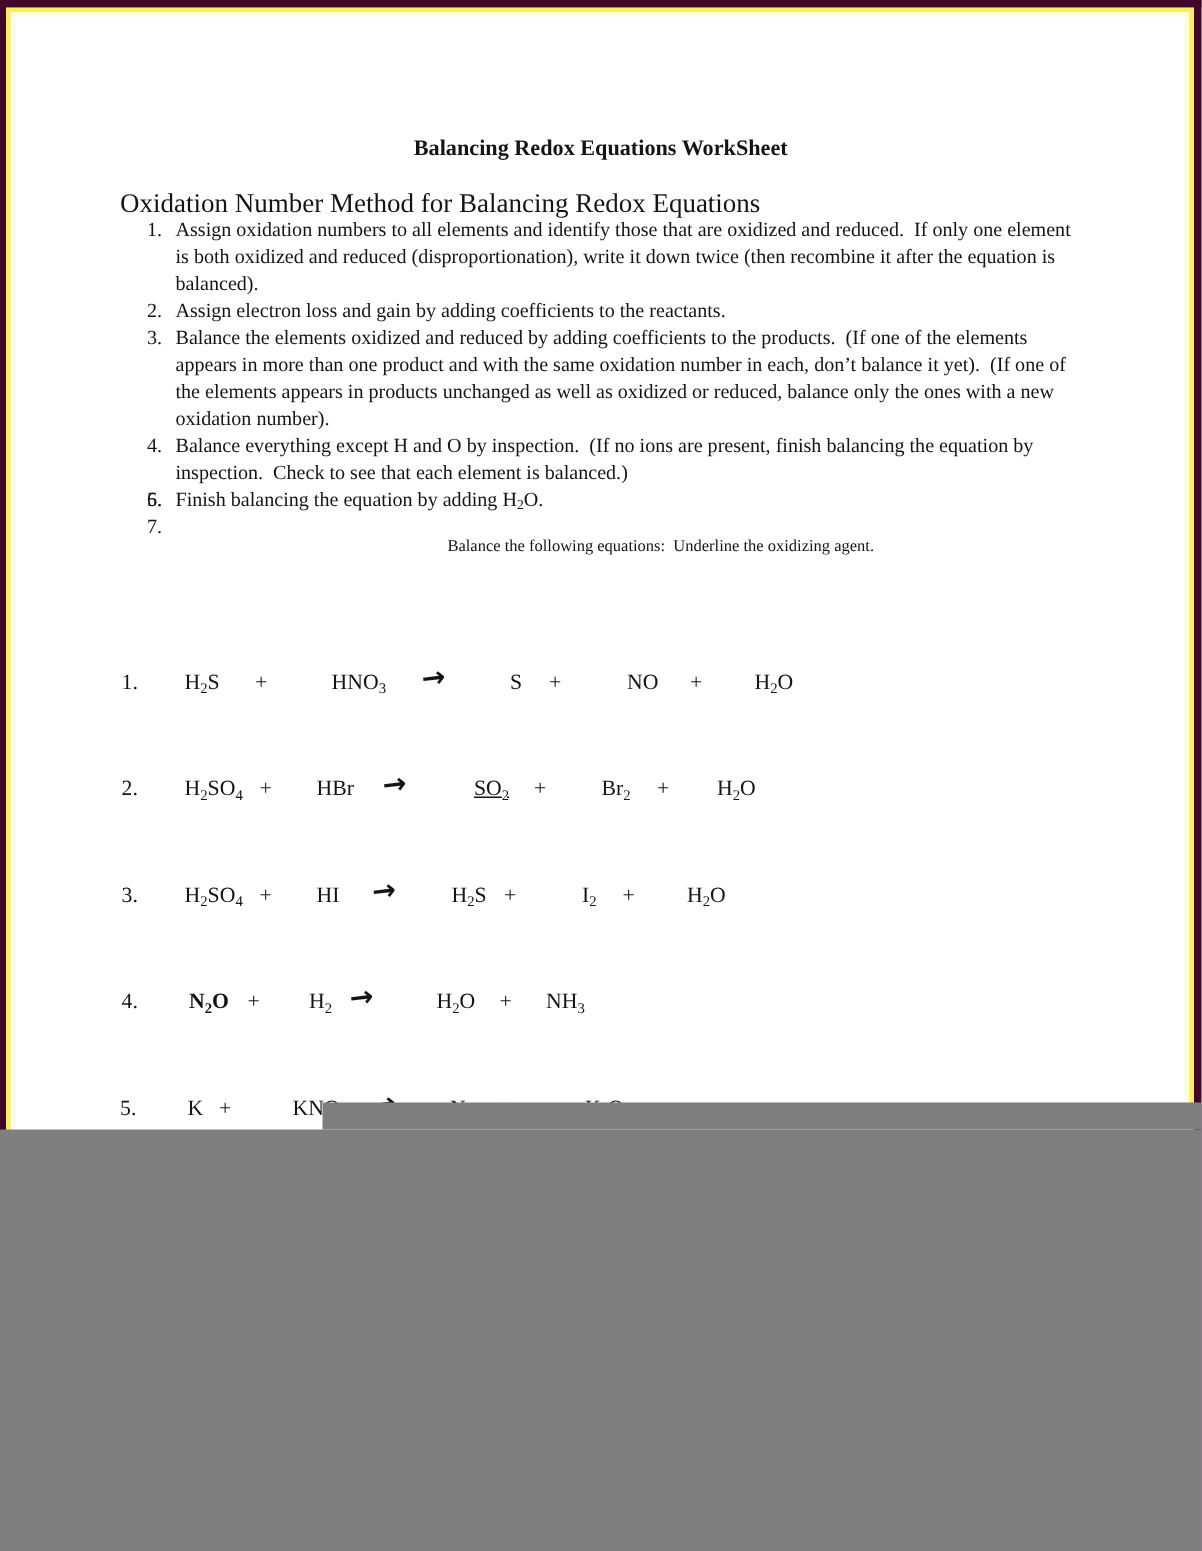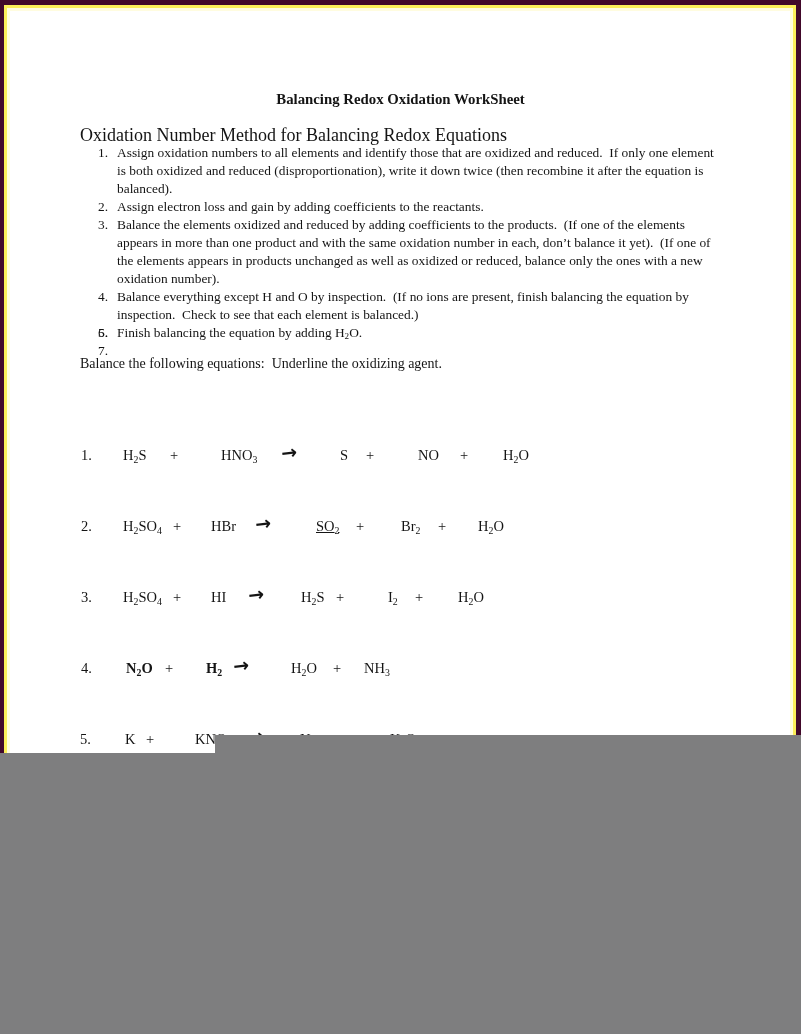--- a/index.html
+++ b/index.html
@@ -25,21 +25,21 @@
   .intro { margin:18px 0 0 80px; font-size:18px; line-height:18px; }
 
   ol.instructions {
     margin:0 0 0 80px; padding:0; list-style:none;
     width:644px; font-size:13.4px; line-height:18px;
   }
   ol.instructions li { position:relative; padding-left:37px; }
   ol.instructions .num { position:absolute; left:18px; }
   .u { text-decoration:underline; }
 
-  .prompt { margin:13px 0 0 80px; font-size:14px; line-height:18px; }
+  .prompt { margin:13px 0 0 80px; font-size:11px; line-height:18px;text-align:center; }
 
   #equations { position:absolute; left:0; top:0; width:801px; height:1034px; }
   .eq-row { position:absolute; left:0; width:801px; height:18px; font-size:14.5px; line-height:18px; }
   .tok { position:absolute; top:0; white-space:pre; }
   .tok.arrow {
     font-family:"DejaVu Sans",sans-serif; font-weight:bold; font-size:19px;
     top:-3px; transform:rotate(-7deg);
   }
   sub, sup { vertical-align:baseline; position:relative; line-height:0; font-size:0.68em; }
   sub { top:0.26em; }
@@ -47,21 +47,21 @@
 
   .overlay-upper { position:absolute; left:215px; top:735px; width:586px; height:18px; background:#7e7e7f; }
   .overlay-lower { position:absolute; left:0; top:753px; width:801px; height:281px; background:#7e7e7f; }
 </style>
 </head>
 <body>
 
 <div class="page-frame"></div>
 
 <div class="page-content">
-  <div class="title">Balancing Redox Oxidation WorkSheet</div>
+  <div class="title">Balancing Redox Equations WorkSheet</div>
   <p class="intro">Oxidation Number Method for Balancing Redox Equations</p>
 
   <ol class="instructions">
     <li>
       <span class="num">1.</span>
       <span class="txt">Assign oxidation numbers to all elements and identify those that are oxidized and reduced.&nbsp; If only one element is both oxidized and reduced (disproportionation), write it down twice (then recombine it after the equation is balanced).</span>
     </li>
     <li>
       <span class="num">2.</span>
       <span class="txt">Assign electron loss and gain by adding coefficients to the reactants.</span>
@@ -123,21 +123,21 @@
       <span class="tok" style="left: 301px;">H<sub>2</sub>S</span>
       <span class="tok" style="left: 336px;">+</span>
       <span class="tok" style="left: 388px;">I<sub>2</sub></span>
       <span class="tok" style="left: 415px;">+</span>
       <span class="tok" style="left: 458px;">H<sub>2</sub>O</span>
     </div>
     <div class="eq-row" style="top: 659px;">
       <span class="tok" style="left: 81px;">4.</span>
       <span class="tok" style="left: 126px; font-weight: bold;">N<sub>2</sub>O</span>
       <span class="tok" style="left: 165px;">+</span>
-      <span class="tok" style="left: 206px; font-weight: bold;">H<sub>2</sub></span>
+      <span class="tok" style="left: 206px;">H<sub>2</sub></span>
       <span class="tok arrow" style="left: 233px;">→</span>
       <span class="tok" style="left: 291px;">H<sub>2</sub>O</span>
       <span class="tok" style="left: 333px;">+</span>
       <span class="tok" style="left: 364px;">NH<sub>3</sub></span>
     </div>
     <div class="eq-row" style="top: 730px;">
       <span class="tok" style="left: 80px;">5.</span>
       <span class="tok" style="left: 125px;">K</span>
       <span class="tok" style="left: 146px;">+</span>
       <span class="tok" style="left: 195px;">KNO<sub>3</sub></span>

